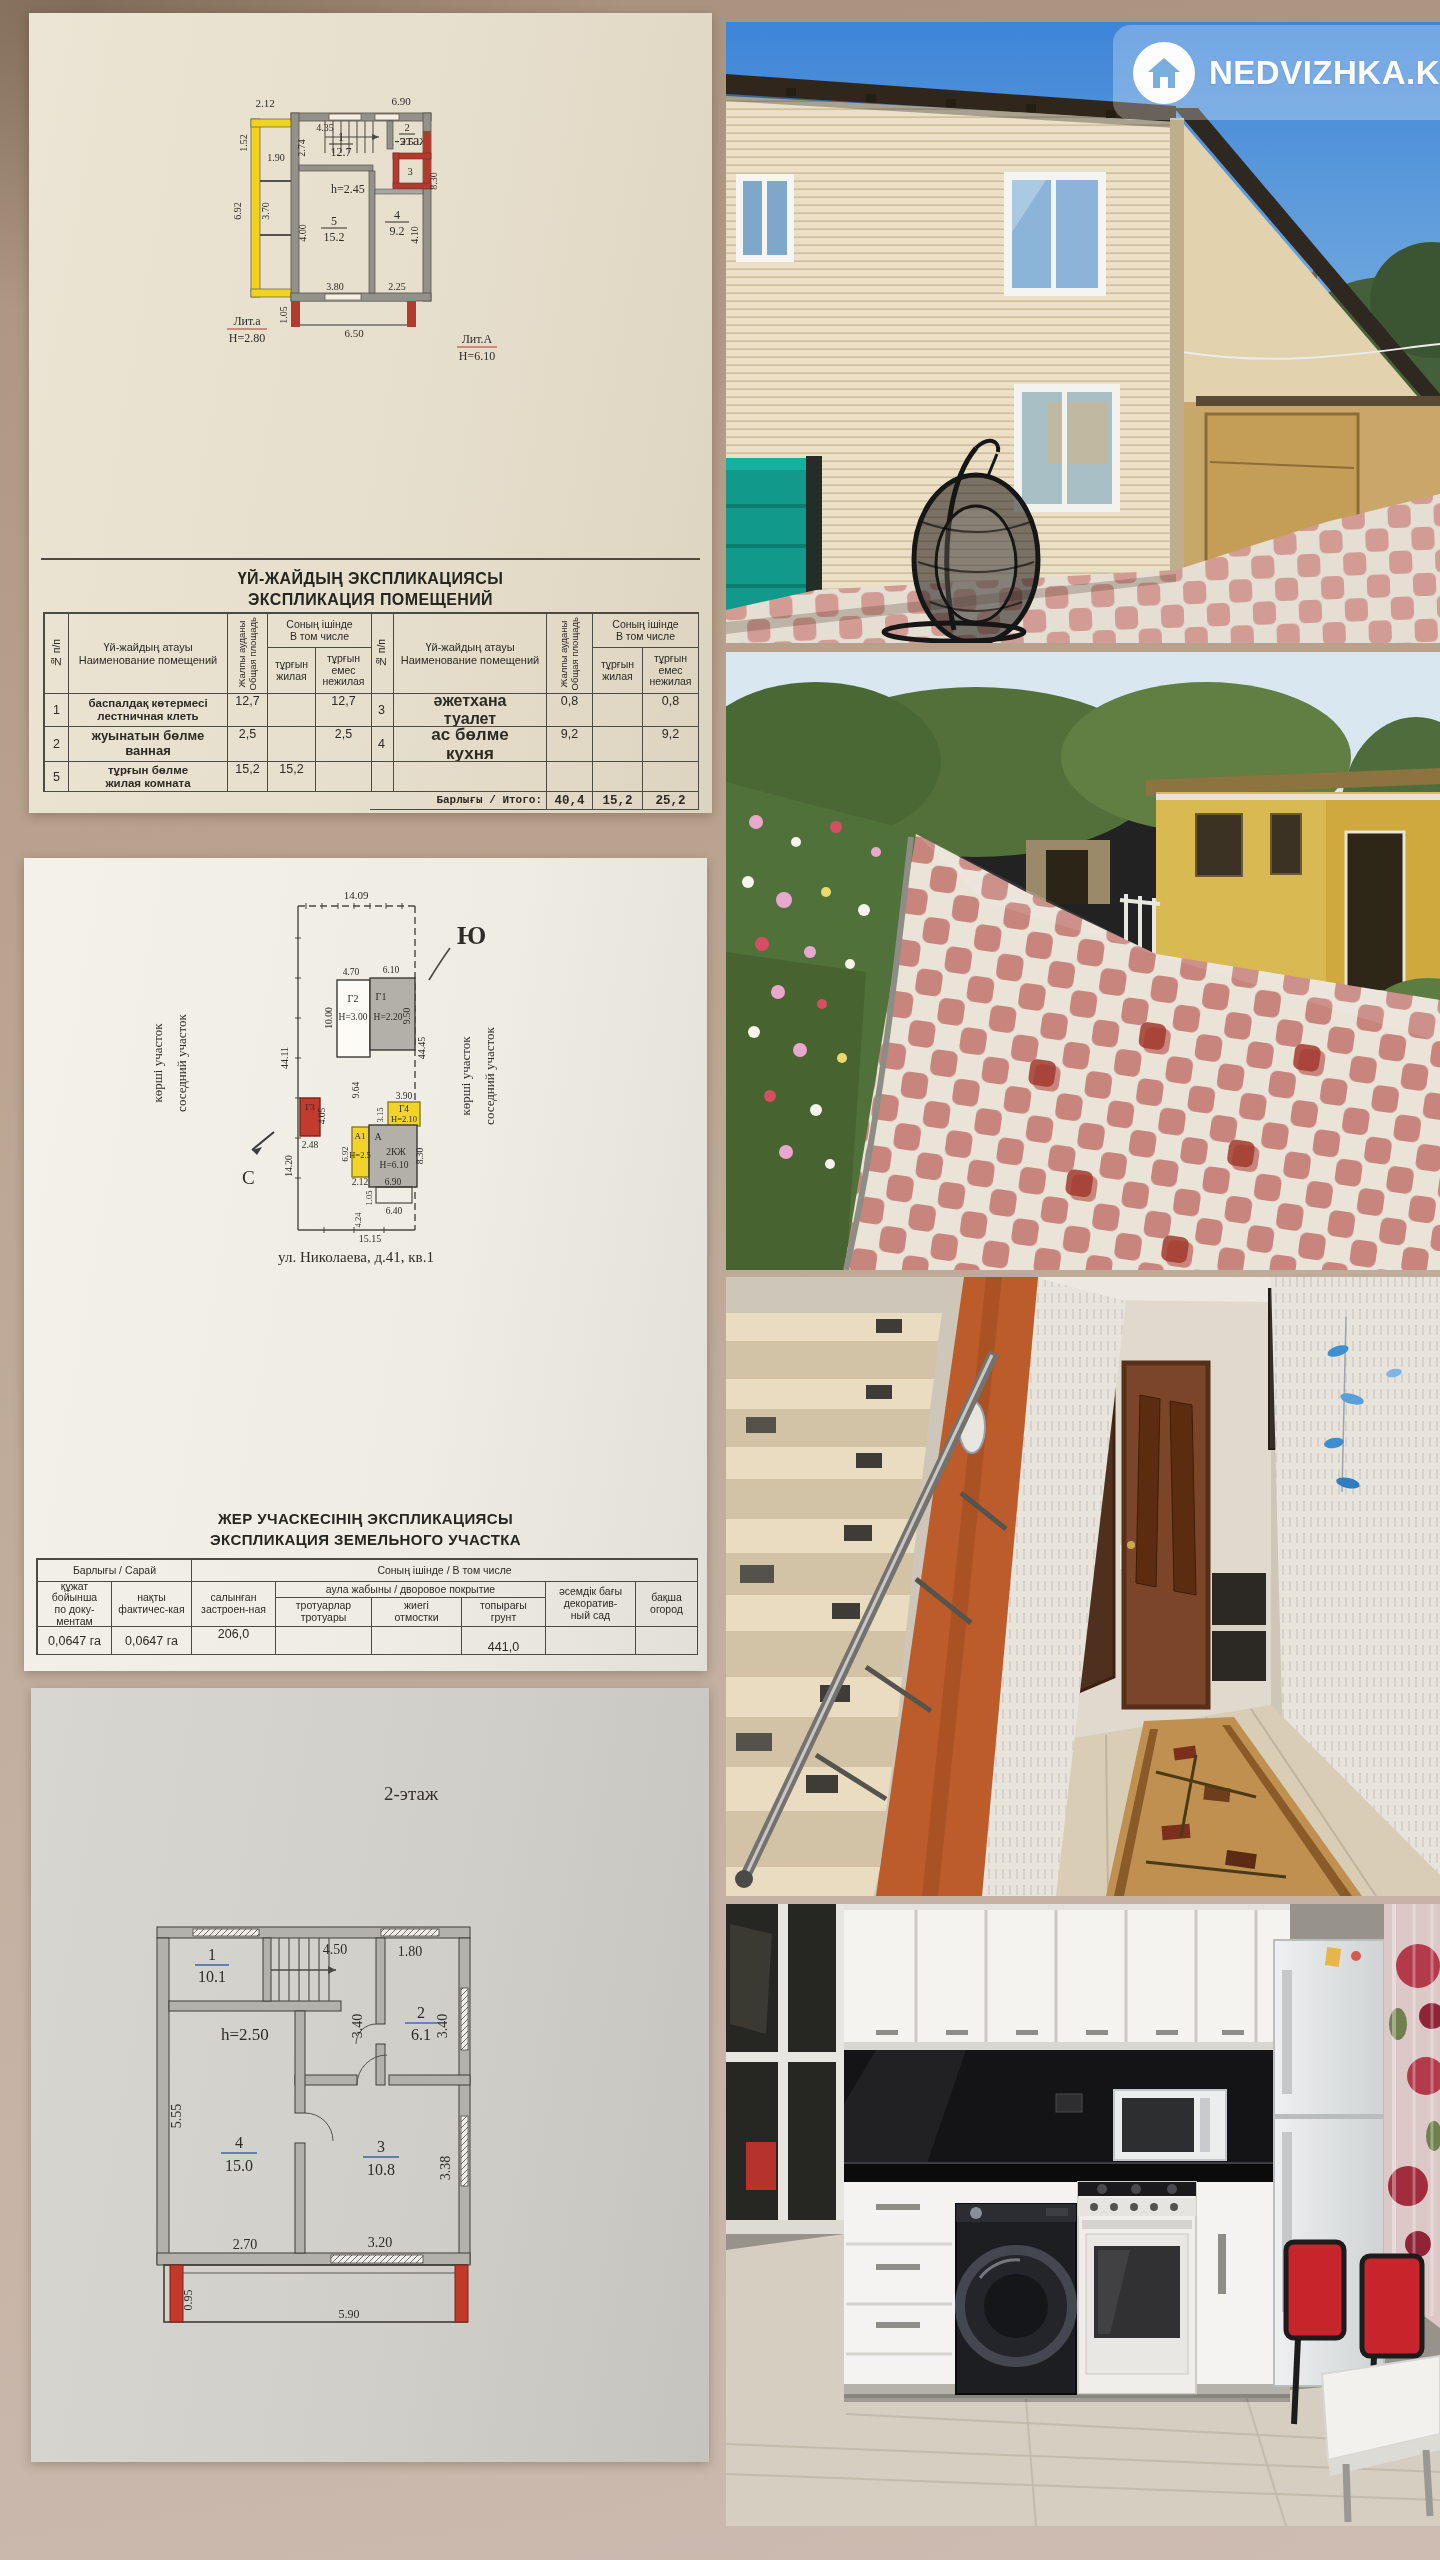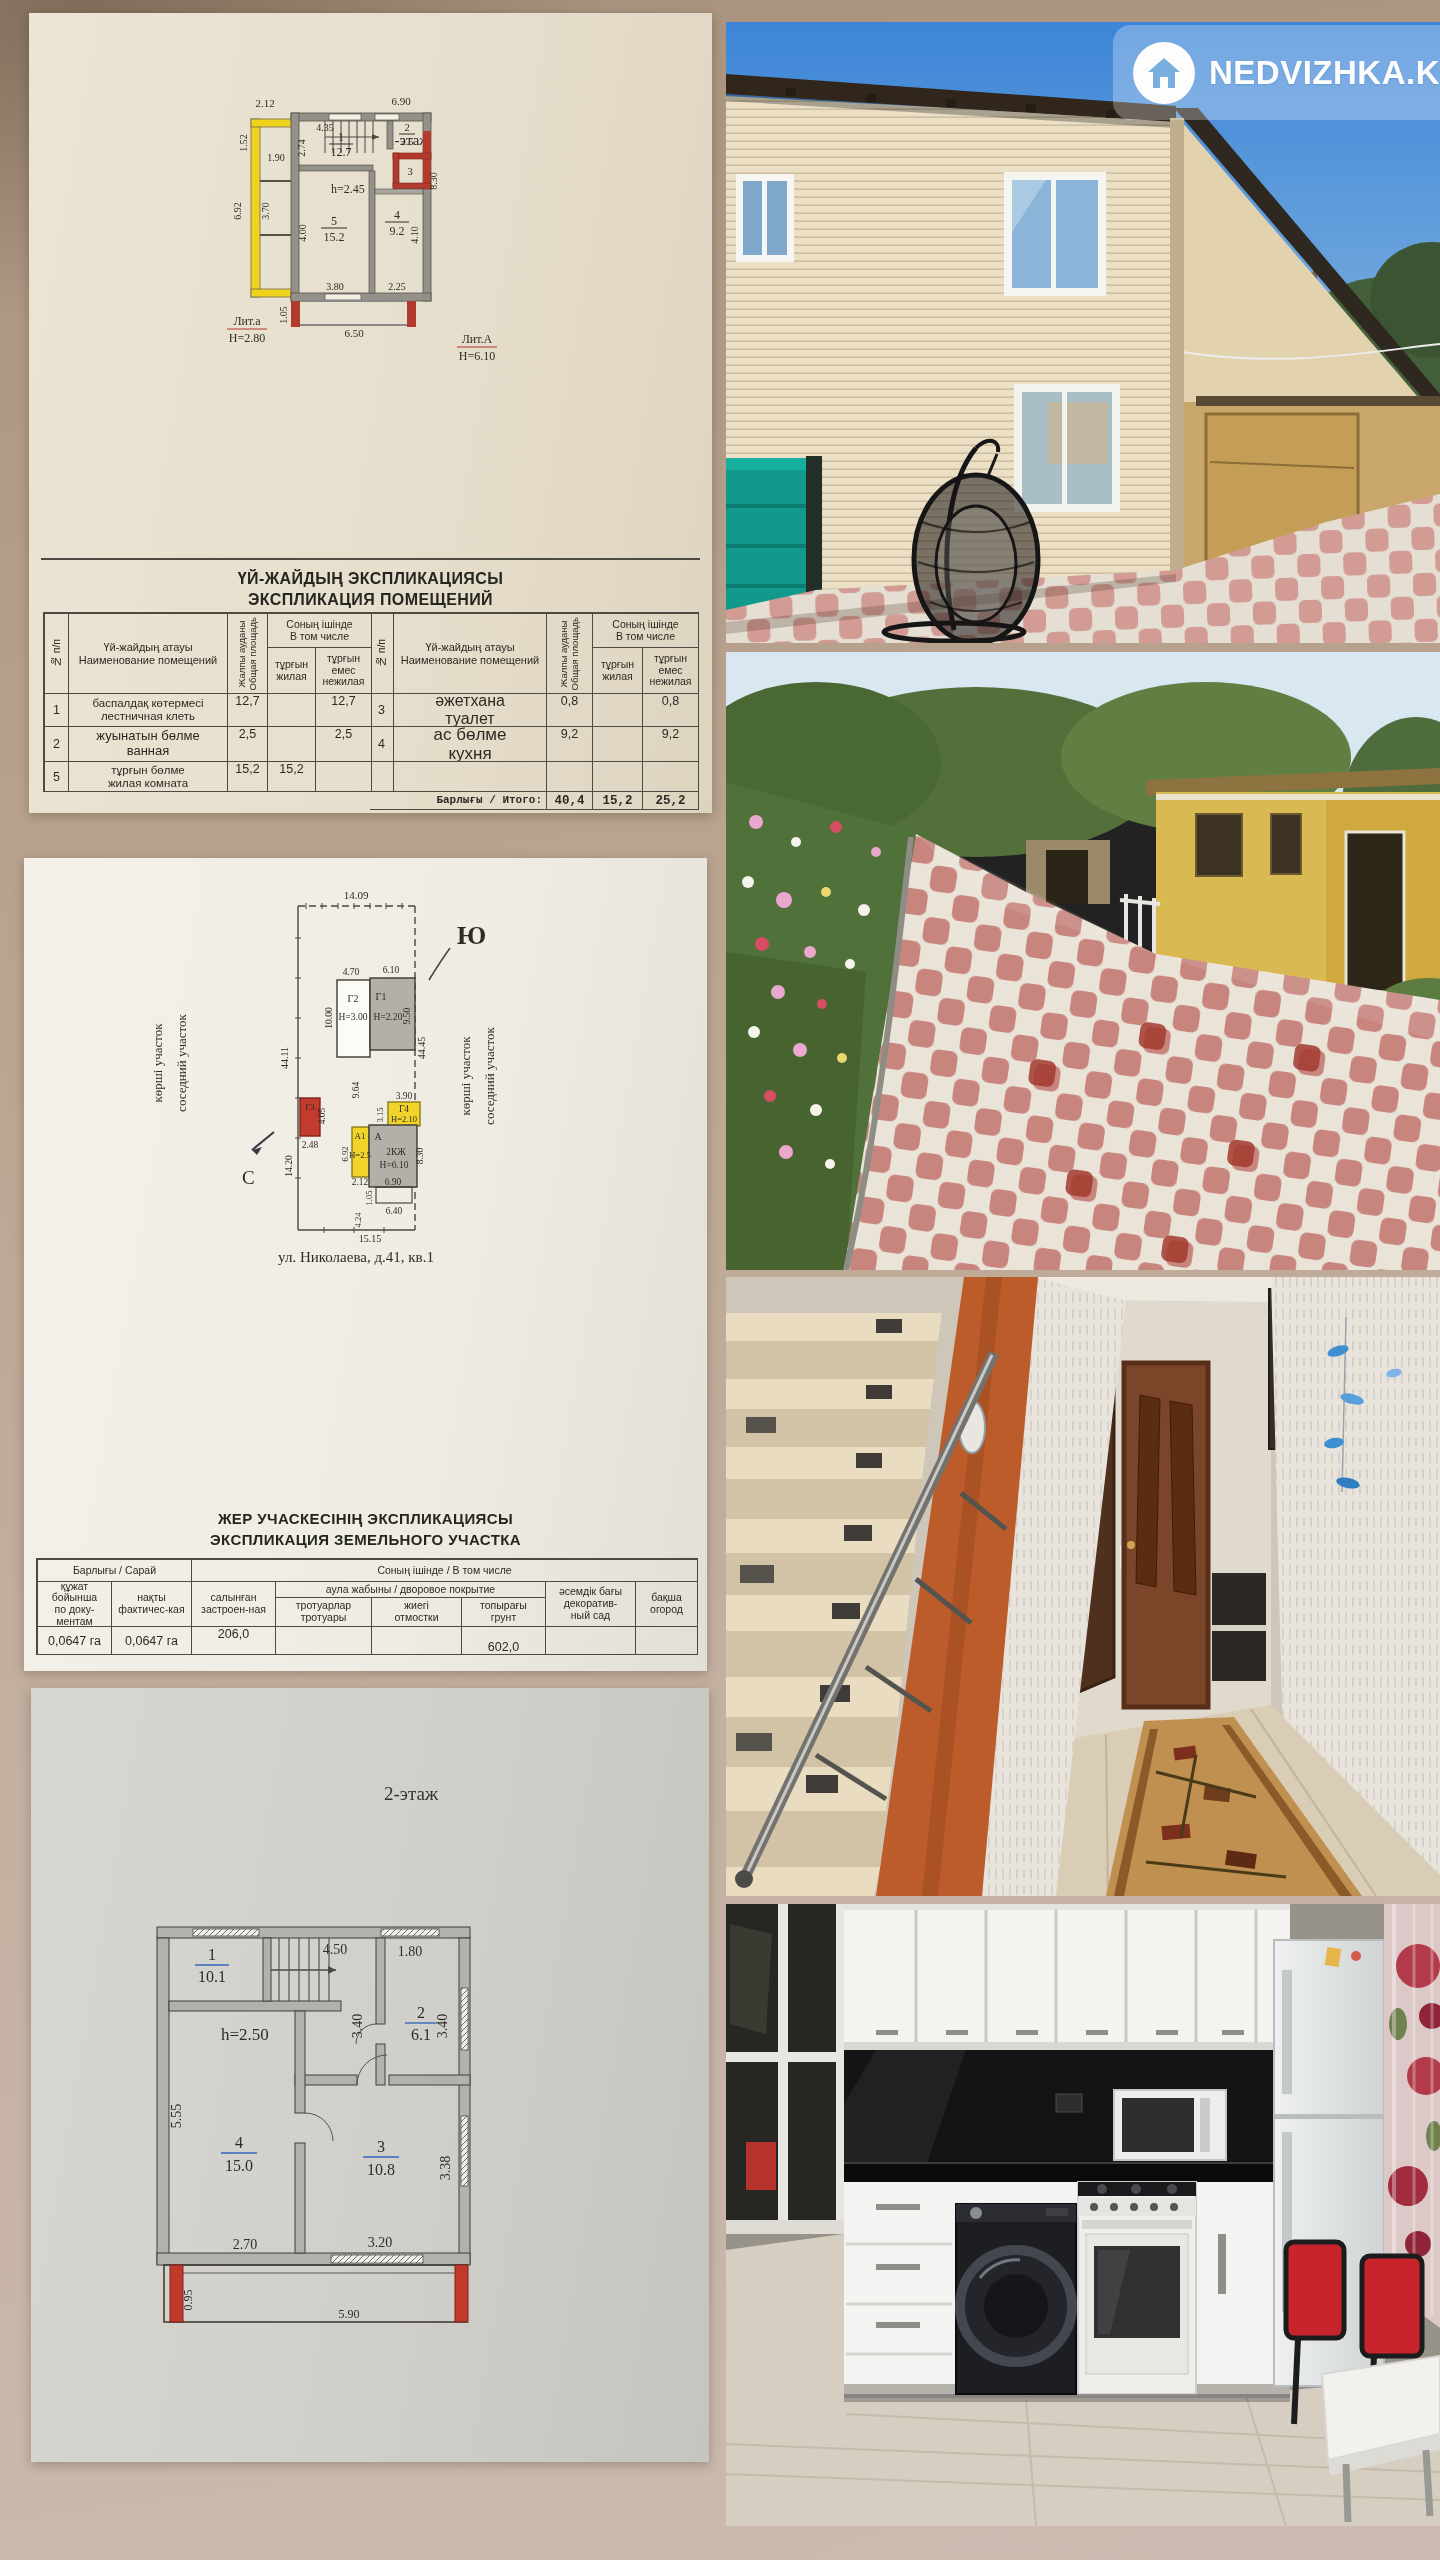--- a/index.html
+++ b/index.html
@@ -23,21 +23,21 @@
   #photo4{left:726px;top:1904px;width:714px;height:622px;}
   svg{display:block;}
   svg text{font-family:"Liberation Serif",serif;fill:#2e2c27;}
   .rule{position:absolute;background:#4c4a42;}
   .ttl{position:absolute;left:0;right:0;text-align:center;font-weight:bold;color:#262620;font-size:16px;letter-spacing:.4px;}
   
   .tgrid{position:absolute;display:grid;color:#2c2a24;}
   .tgrid .c{border-right:1.2px solid #4c4a42;border-bottom:1.2px solid #4c4a42;display:flex;flex-direction:column;align-items:center;justify-content:center;text-align:center;line-height:1.12;overflow:hidden;}
   .pre{white-space:pre-line;}
   .vert{writing-mode:vertical-rl;transform:rotate(180deg);white-space:pre-line;line-height:1.15;}
-  .lft{align-items:flex-start;text-align:left;padding:1px 3px;justify-content:center;}
+  .lft{align-items:flex-start;text-align:left;padding:1px 3px;justify-content:center;font-weight:bold;}
   .num{font-size:12.5px;}
   .bold{font-weight:bold;font-family:Liberation Mono, monospace;}
   #t1L{left:14px;top:599px;grid-template-columns:24px 159px 40px 48px 56px;grid-template-rows:34px 46px 33px 35px 30px;border-top:2px solid #4c4a42;border-left:2px solid #4c4a42;font-size:10.5px;}
   #t1R{left:341px;top:599px;grid-template-columns:24px 153px 46px 50px 56px;grid-template-rows:34px 46px 33px 35px 30px 18px;border-top:2px solid #4c4a42;font-size:10.5px;}
   #t2{left:12px;top:700px;grid-template-columns:74px 80px 84px 96px 90px 84px 90px 62px;grid-template-rows:22px 16px 29px 28px;border-top:2px solid #4c4a42;border-left:2px solid #4c4a42;font-size:10.5px;}
   #note-box{position:absolute;left:25px;top:539px;width:478px;height:99px;border:2px solid #3f3d36;padding:3px 7px;font-size:14px;line-height:1.3;color:#2b2923;}
   
   #wm{position:absolute;left:1113px;top:25px;width:360px;height:95px;background:rgba(255,255,255,.28);border-radius:18px;display:flex;align-items:center;}
   #wm .circ{width:62px;height:62px;border-radius:50%;background:#fdfdfd;margin-left:20px;display:flex;align-items:center;justify-content:center;flex:none;}
   #wm .brand{color:#fdfdfd;font-weight:bold;font-size:33px;letter-spacing:.5px;margin-left:14px;white-space:nowrap;text-shadow:0 1px 2px rgba(0,60,120,.15);}
@@ -343,21 +343,21 @@
     <div class="c pre" style="grid-area:2/7/4/8">әсемдік бағы
 декоратив-
 ный сад</div>
     <div class="c pre" style="grid-area:2/8/4/9">бақша
 огород</div>
     <div class="c num" style="grid-area:4/1/5/2">0,0647 га</div>
     <div class="c num" style="grid-area:4/2/5/3">0,0647 га</div>
     <div class="c num" style="grid-area:4/3/5/4;justify-content:flex-start">206,0</div>
     <div class="c num" style="grid-area:4/4/5/5"></div>
     <div class="c num" style="grid-area:4/5/5/6"></div>
-    <div class="c num" style="grid-area:4/6/5/7;justify-content:flex-end">602,0</div>
+    <div class="c num" style="grid-area:4/6/5/7;justify-content:flex-end">441,0</div>
     <div class="c num" style="grid-area:4/7/5/8"></div>
     <div class="c num" style="grid-area:4/8/5/9"></div>
   </div>
 </div>
 
 <div class="doc" id="doc3">
   <div class="abs" style="left:320px;top:95px;width:120px;text-align:center;font-family:'Liberation Serif',serif;font-size:19px;color:#34322c">2-этаж</div>
   <svg class="abs" style="left:0;top:0" width="678" height="774" viewBox="0 0 678 774">
     <defs>
       <pattern id="hatch" width="6" height="6" patternUnits="userSpaceOnUse">

